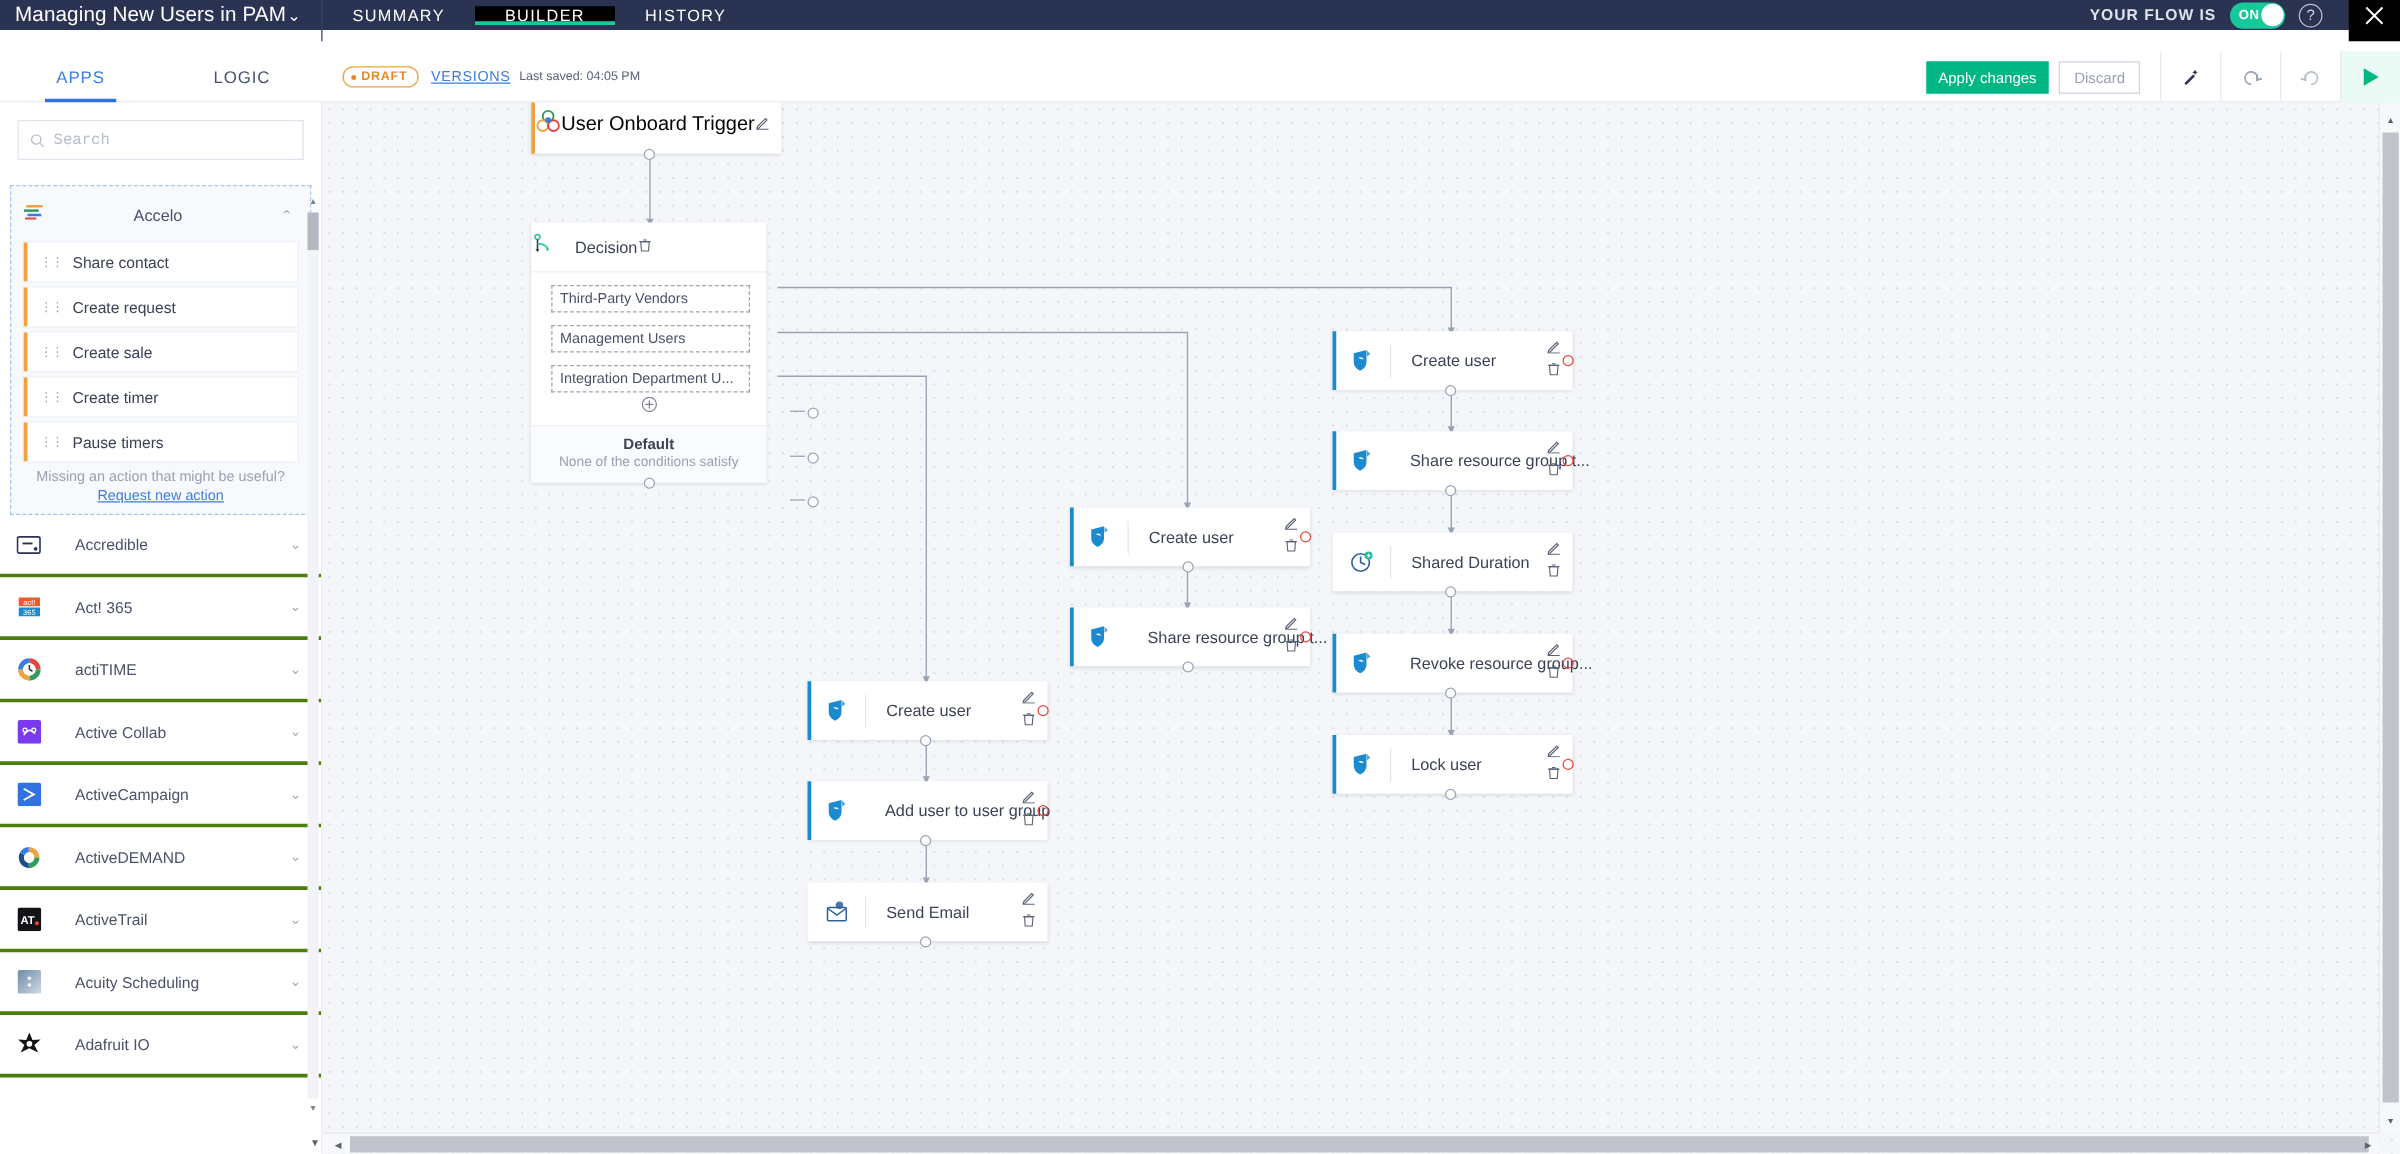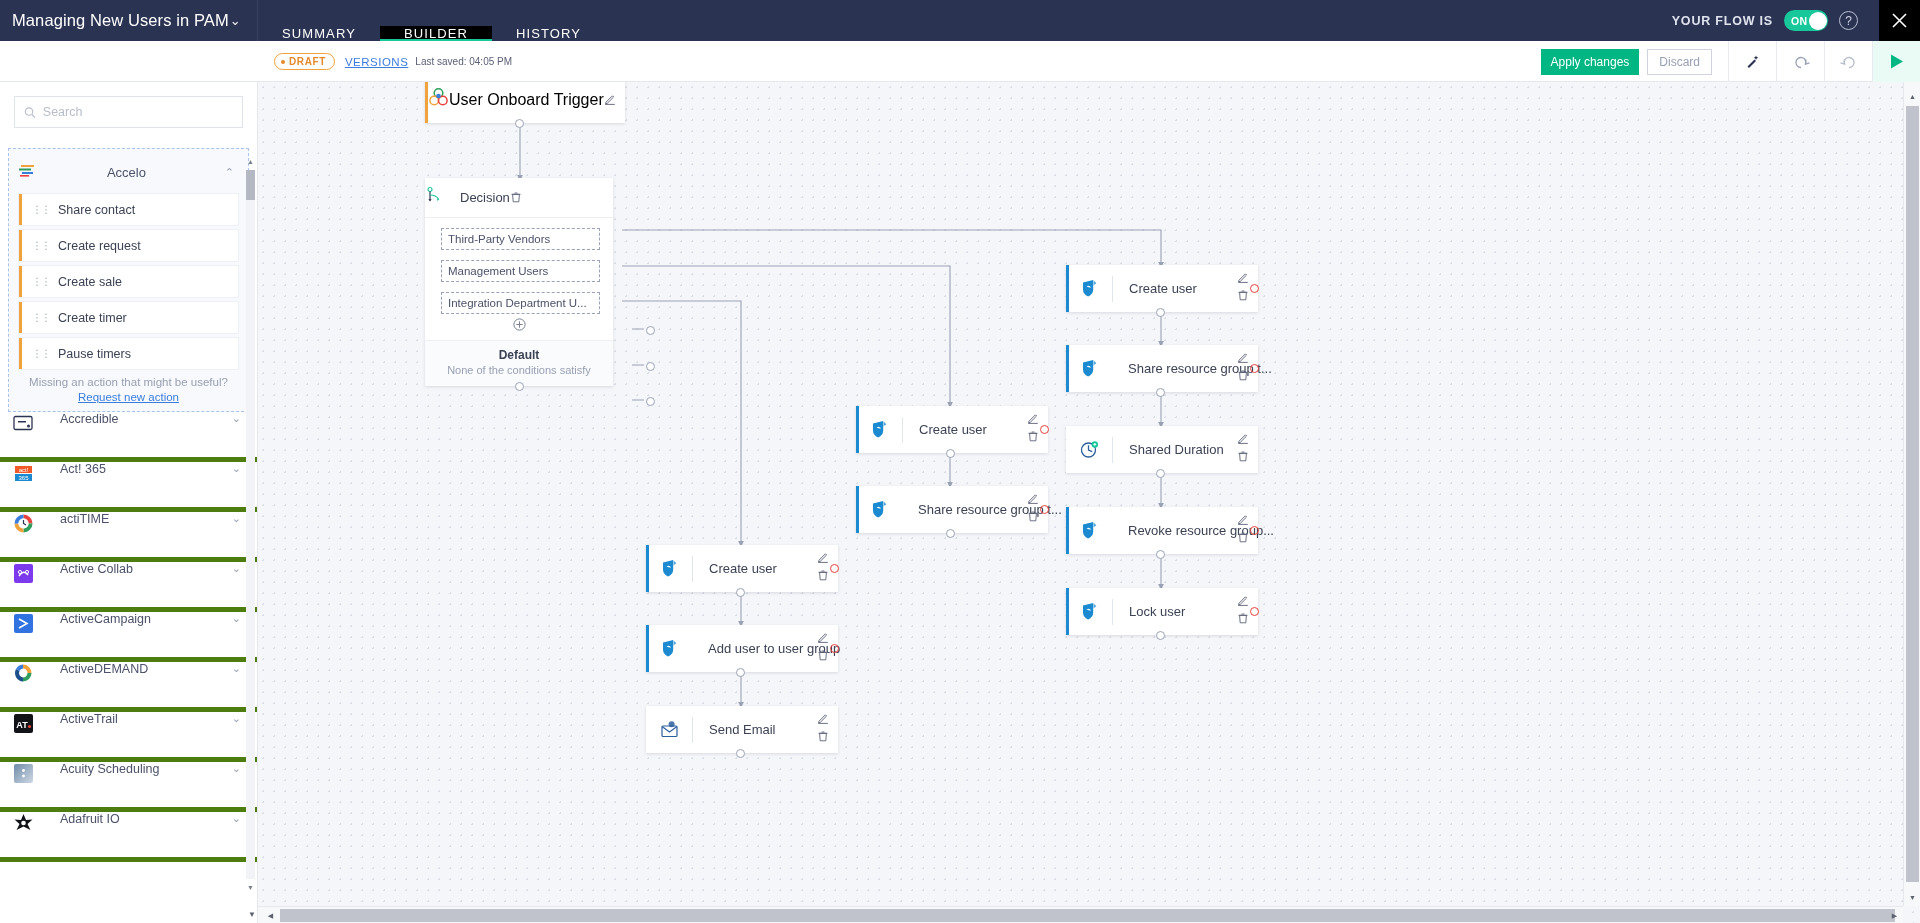--- a/index.html
+++ b/index.html
@@ -5,22 +5,22 @@
   * { box-sizing: border-box; margin: 0; padding: 0; }
   html, body {
     width: 1920px; height: 923px;
     overflow: hidden;
     font-family: "Liberation Sans", sans-serif;
     background: #ffffff;
   }
 
   
   .topbar {
-    position: absolute; top: 0; left: 0; width: 1920px; height: 41px;
-    background: #2b3352; display: flex; align-items: flex-end;
+    position: absolute; top: 0; left: 0; width: 1920px; height: 24px;
+    background: #2b3352; display: flex; align-items: center;
   }
   .flow-title {
     width: 258px; height: 41px; display: flex; align-items: center;
     padding-left: 12px; color: #ffffff; font-size: 16.5px; letter-spacing: .1px;
     border-right: 1px solid #3a4261; white-space: nowrap; overflow: hidden;
   }
   .flow-title .caret { margin-left: 1px; font-size: 13px; opacity:.95; }
   .top-tabs { display: flex; align-items: stretch; }
   .top-tab {
     display: flex; align-items: center; padding: 0 24px;
@@ -102,21 +102,21 @@
   .run-btn {
     width:48px; height:41px; display:flex; align-items:center; justify-content:center;
     background:#eafaf4; border-left:1px solid #e8eaf0; cursor:pointer;
   }
 
   
   .left-panel {
     position:absolute; top:82px; left:0; width:258px; bottom:0; background:#fff;
     border-right:1px solid #e4e7ee; overflow:hidden;
   }
-  .search-wrap { padding:14px 14px 10px 14px; }
+  .search-wrap { padding:14px 14px 10px 14px;font-family:Liberation Mono, monospace; }
   .search-box {
     height:32px; border:1px solid #dfe3ec; display:flex; align-items:center; padding:0 9px; gap:7px;
   }
   .search-box input {
     border:none; outline:none; font-size:12.5px; color:#3b4254; width:100%;
     font-family:inherit; background:transparent;
   }
   .search-box input::placeholder { color:#b7bdcb; }
 
   .app-scroll { position:absolute; top:66px; left:0; right:0; bottom:22px; overflow:hidden; }
@@ -133,21 +133,21 @@
     background:#fff; margin:5px 10px; height:31px; display:flex; align-items:center;
     border-left:3px solid #f0a23c; padding-left:10px; gap:8px; cursor:grab;
     box-shadow:0 0 0 1px #edf0f6;
   }
   .action-item .grip { color:#9aa2b5; font-size:10px; letter-spacing:-1px; }
   .action-item .alabel { font-size:12.5px; color:#3b4254; }
   .missing-txt { text-align:center; font-size:11.5px; color:#99a0b1; margin-top:7px; }
   .req-link { display:block; text-align:center; font-size:11.5px; color:#3b7ddd; text-decoration:underline; margin-top:3px; cursor:pointer; }
 
   .app-row {
-    height:50px; display:flex; border-bottom:5px solid #4d7c0f;
+    height:50px; display:flex; align-items:center; border-bottom:3px solid #4d7c0f;
     padding:0 16px 0 12px; cursor:pointer; background:#fff;
   }
   .app-row .aicon { width:22px; height:22px; flex:0 0 22px; display:flex; align-items:center; justify-content:center; }
   .app-row .aname { margin-left:26px; font-size:12.5px; color:#4b5269; flex:1; }
 
   .panel-vscroll {
     position:absolute; right:2px; top:74px; width:9px; bottom:30px;
   }
   .panel-vscroll .track { position:absolute; top:14px; bottom:14px; left:0; width:9px; background:#f1f3f7;}
   .panel-vscroll .thumb { position:absolute; top:14px; left:0; width:9px; height:30px; background:#b4b8c2;}
@@ -247,20 +247,24 @@
     <div class="help-icon">?</div>
     <div class="close-btn">
       <svg width="17" height="17" viewBox="0 0 17 17">
           <path d="M2 2 L15 15 M15 2 L2 15" stroke="#ffffff" stroke-width="1.6" fill="none"></path>
         </svg>
     </div>
   </div>
 </div>
 
 <div class="subbar">
+  <div class="side-tabs">
+    <div class="side-tab active">APPS</div>
+    <div class="side-tab">LOGIC</div>
+  </div>
   <div class="subbar-right">
     <div class="draft-badge">
       <i class="dot"></i>
       <span>DRAFT</span>
     </div>
     <span class="versions-link">VERSIONS</span>
     <span class="last-saved">Last saved: 04:05 PM</span>
     <div class="subbar-actions">
       <button class="btn-apply">Apply changes</button>
       <button class="btn-discard">Discard</button>

